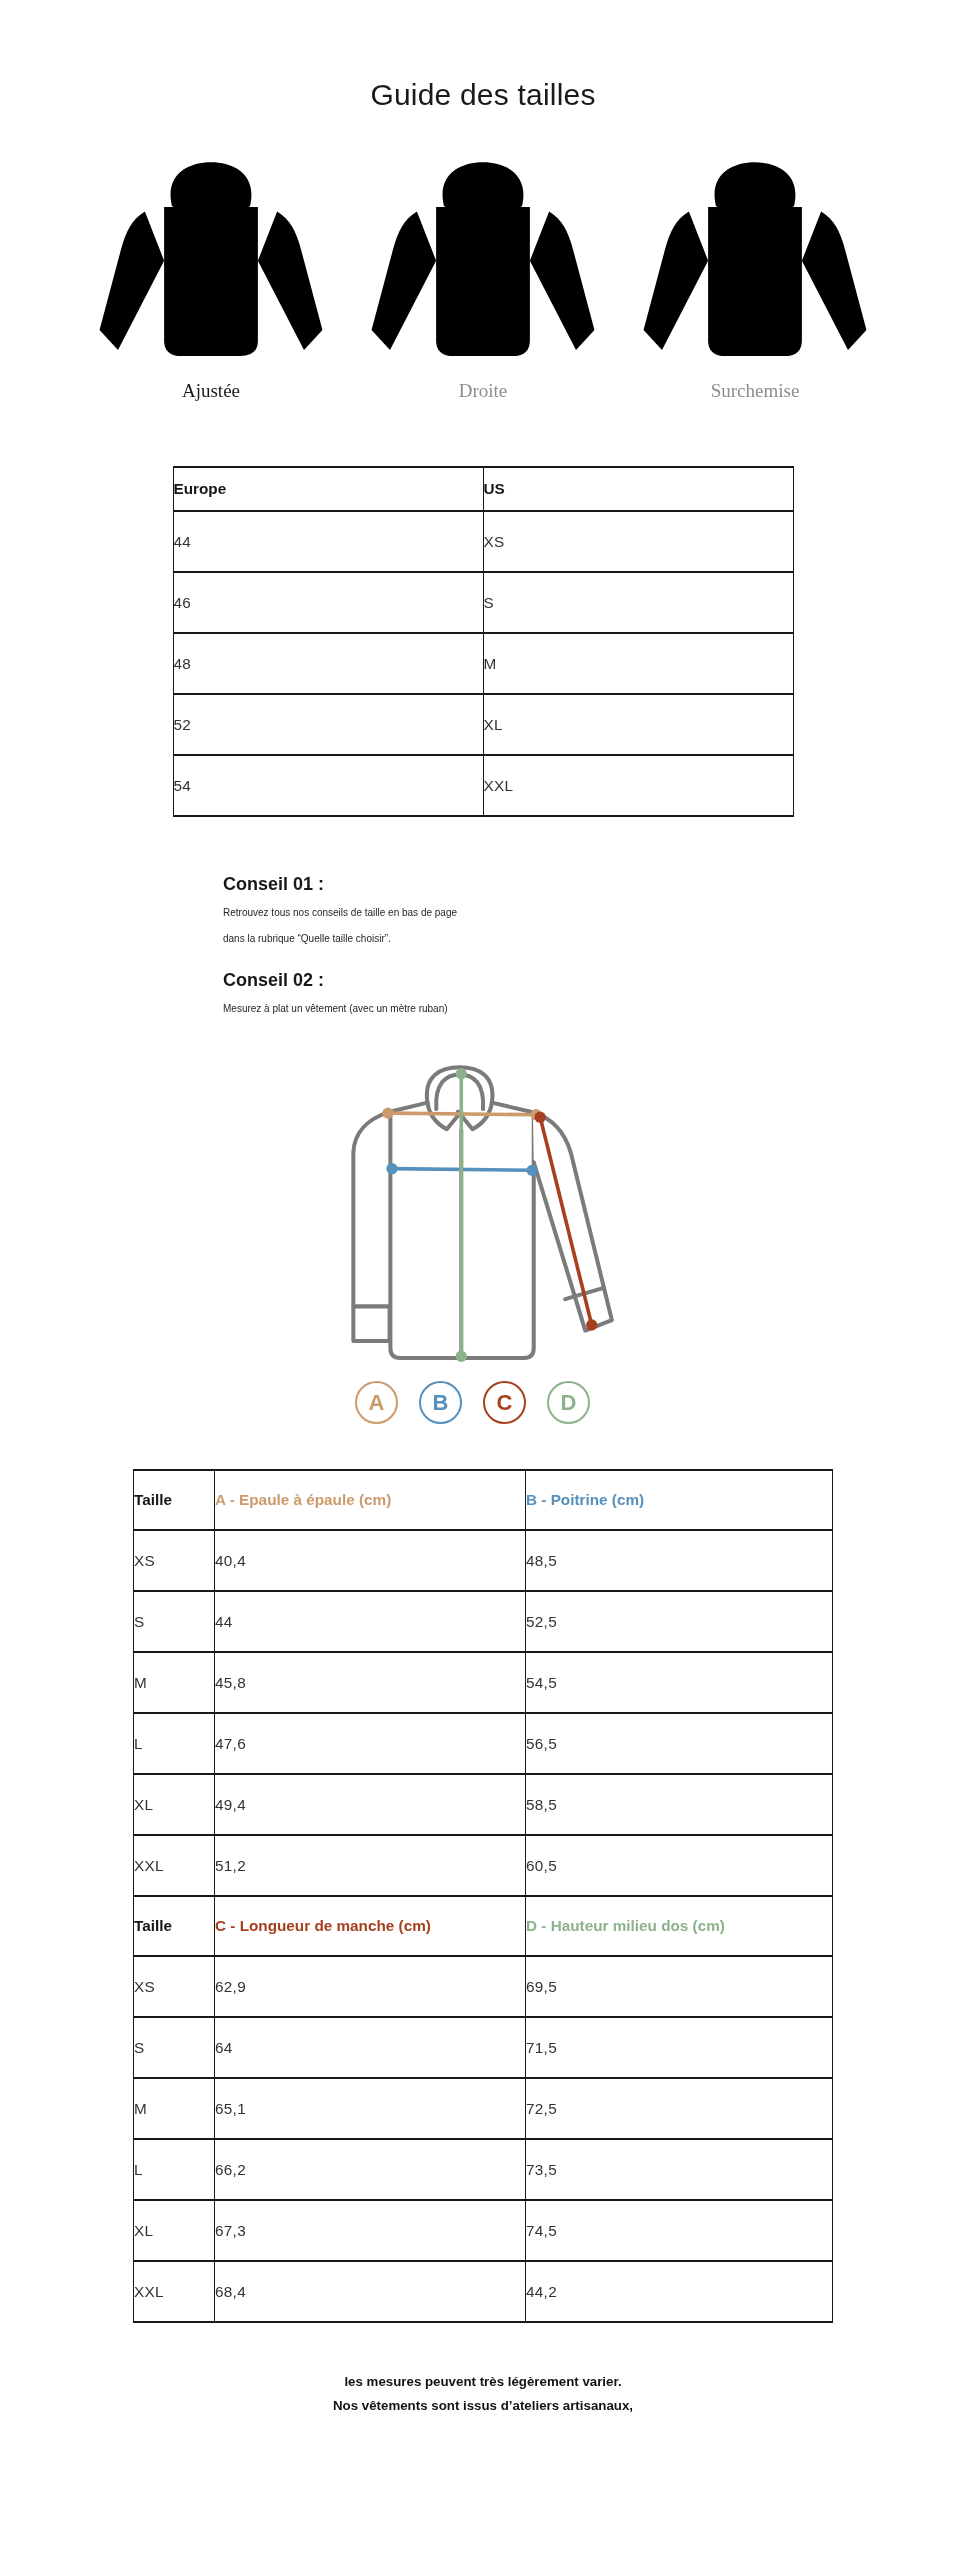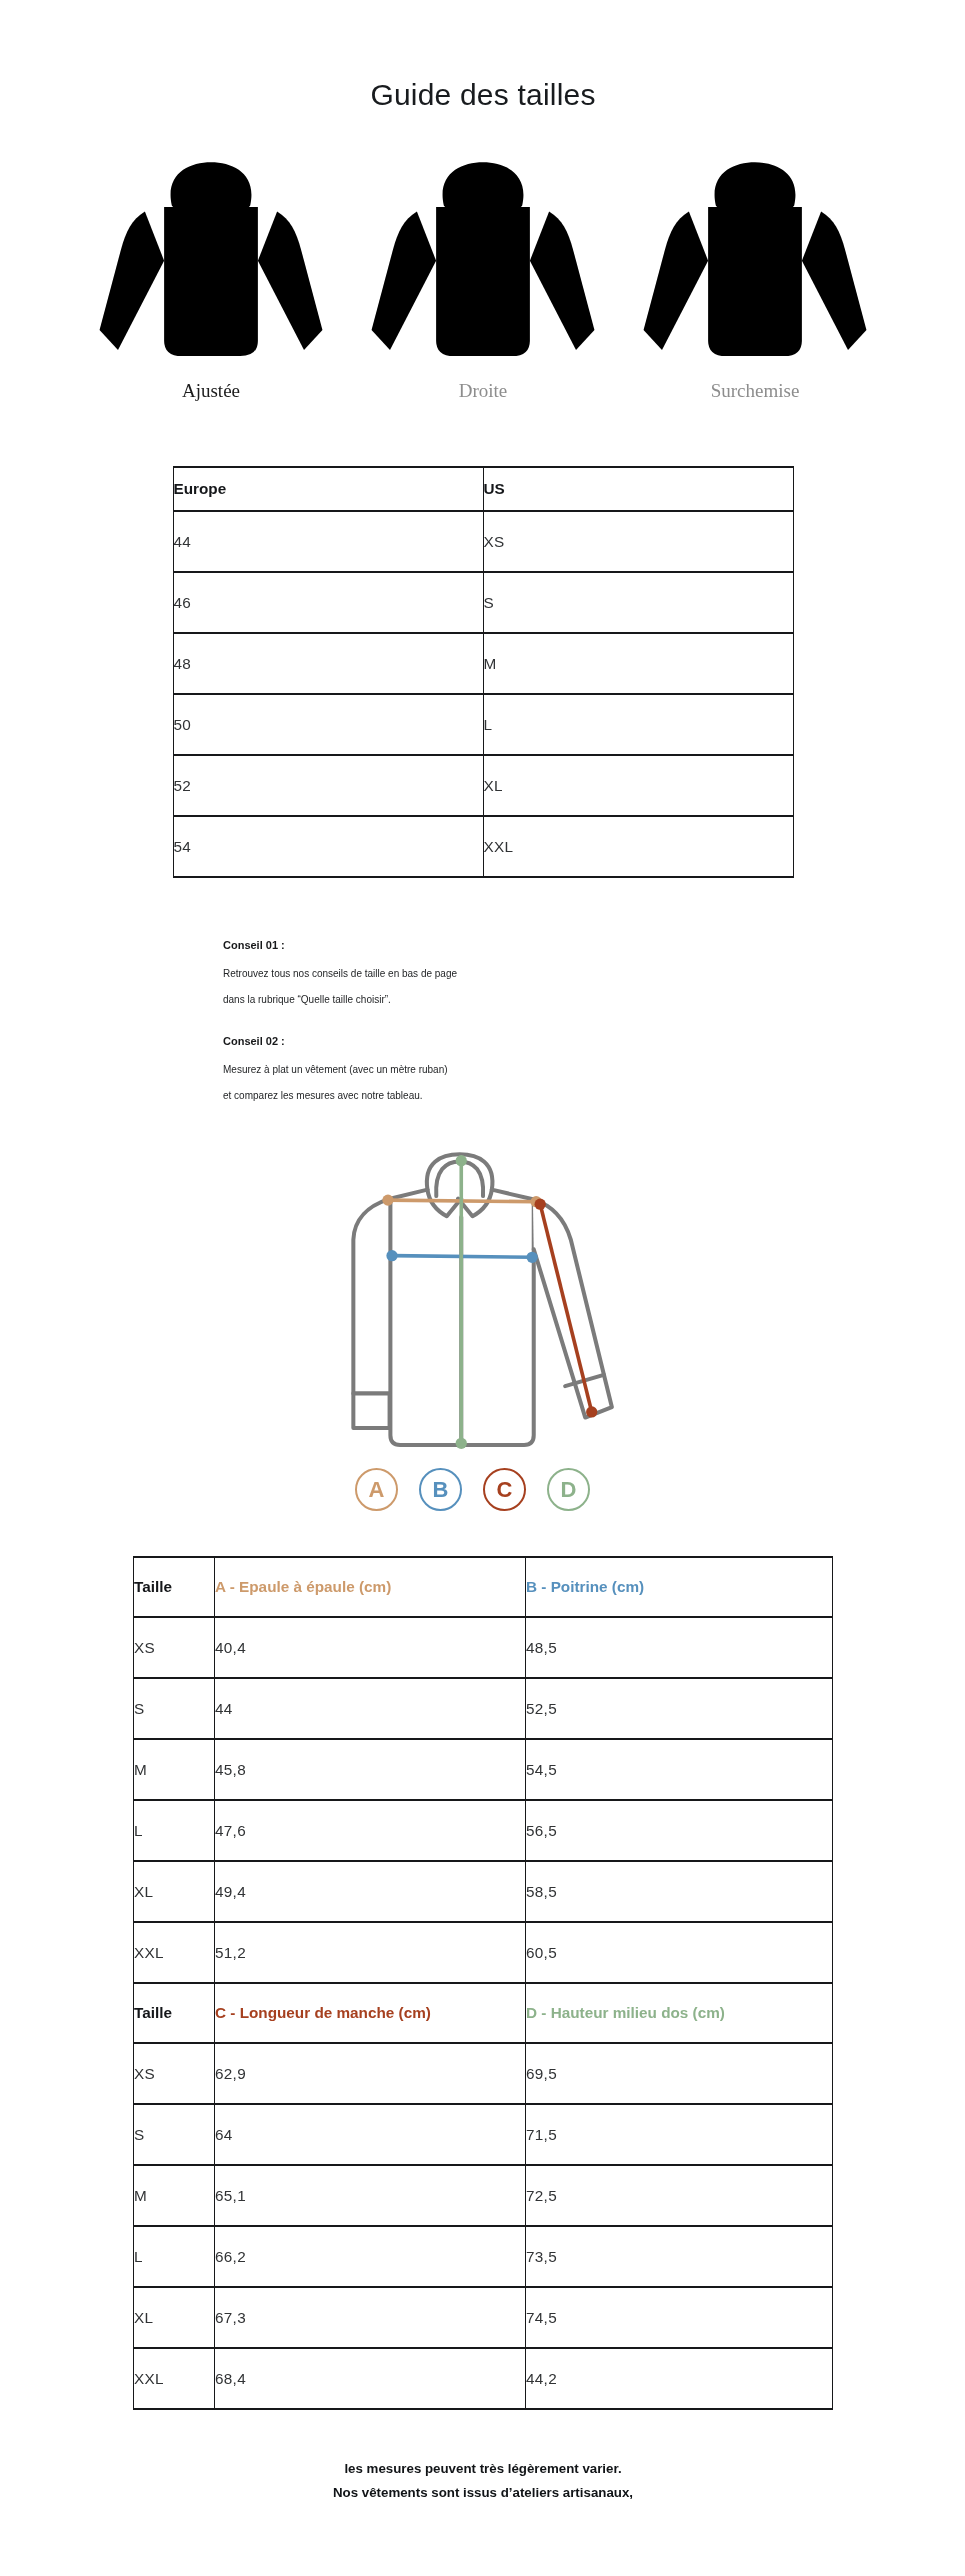--- a/index.html
+++ b/index.html
@@ -26,21 +26,21 @@
   .conv th { height:42px; font-size:15.3px; font-weight:700; color:#15171a; }
   .conv td { height:59px; font-size:15.3px; font-weight:400; color:#313335; letter-spacing:0.3px; }
   .meas { width:699px; margin:45px auto 12px; }
   .meas th { height:58px; font-size:15.3px; font-weight:700; }
   .meas th.sz { color:#15171a; }
   .meas td { height:59px; font-size:15.3px; font-weight:400; color:#313335; letter-spacing:0.3px; }
 
   
   .tips { width:620px; margin:58px auto 0; box-sizing:border-box; padding-left:50px; }
   .tip + .tip { margin-top:19.3px; }
-  .tip-title { font-size:11px; font-weight:700; color:#17181a; line-height:19.3px; margin-bottom:5.6px; }
+  .tip-title { font-size:18px; font-weight:700; color:#17181a; line-height:19.3px; margin-bottom:5.6px; }
   .tip-line { font-size:10px; color:#242628; line-height:26px; }
 
   
   .diagram { margin:42px auto 0; width:274px; }
   .diagram svg { display:block; width:274px; height:306px; }
   .legend { display:flex; justify-content:center; gap:21px; margin-top:11.3px; position:relative; left:-10.5px; }
   .badge { width:43px; height:43px; box-sizing:border-box; border:2.4px solid currentColor; border-radius:50%;
            display:flex; align-items:center; justify-content:center; font-size:22px; font-weight:700; background:#fff; }
 
   
@@ -107,44 +107,39 @@
     </tr>
     <tr>
       <td>46</td>
       <td>S</td>
     </tr>
     <tr>
       <td>48</td>
       <td>M</td>
     </tr>
     <tr>
-      <td>50</td>
-      <td>L</td>
-    </tr>
-    <tr>
       <td>52</td>
       <td>XL</td>
     </tr>
     <tr>
       <td>54</td>
       <td>XXL</td>
     </tr>
   </tbody>
     </table>
 
   <section class="tips">
     <div class="tip">
       <div class="tip-title">Conseil 01 :</div>
       <div class="tip-line">Retrouvez tous nos conseils de taille en bas de page</div>
       <div class="tip-line">dans la rubrique “Quelle taille choisir”.</div>
     </div>
     <div class="tip">
       <div class="tip-title">Conseil 02 :</div>
       <div class="tip-line">Mesurez à plat un vêtement (avec un mètre ruban)</div>
-      <div class="tip-line">et comparez les mesures avec notre tableau.</div>
     </div>
   </section>
 
   <figure class="diagram">
     <svg viewBox="0 0 340 380">
       <g fill="none" stroke="#7b7b7b" stroke-width="5" stroke-linejoin="round" stroke-linecap="round">
         <path d="M 55 60 L 55 353 Q 55 365 67 365 L 221 365 Q 233 365 233 353 L 233 62" fill="#ffffff"></path>
         <path d="M 143 82 L 143 365"></path>
         <path d="M 112 56 C 110 24 124 13 141 13 C 158 13 172 24 170 56"></path>
         <path d="M 101 48 C 96 14 118 4 141 4 C 164 4 186 14 181 48"></path>

